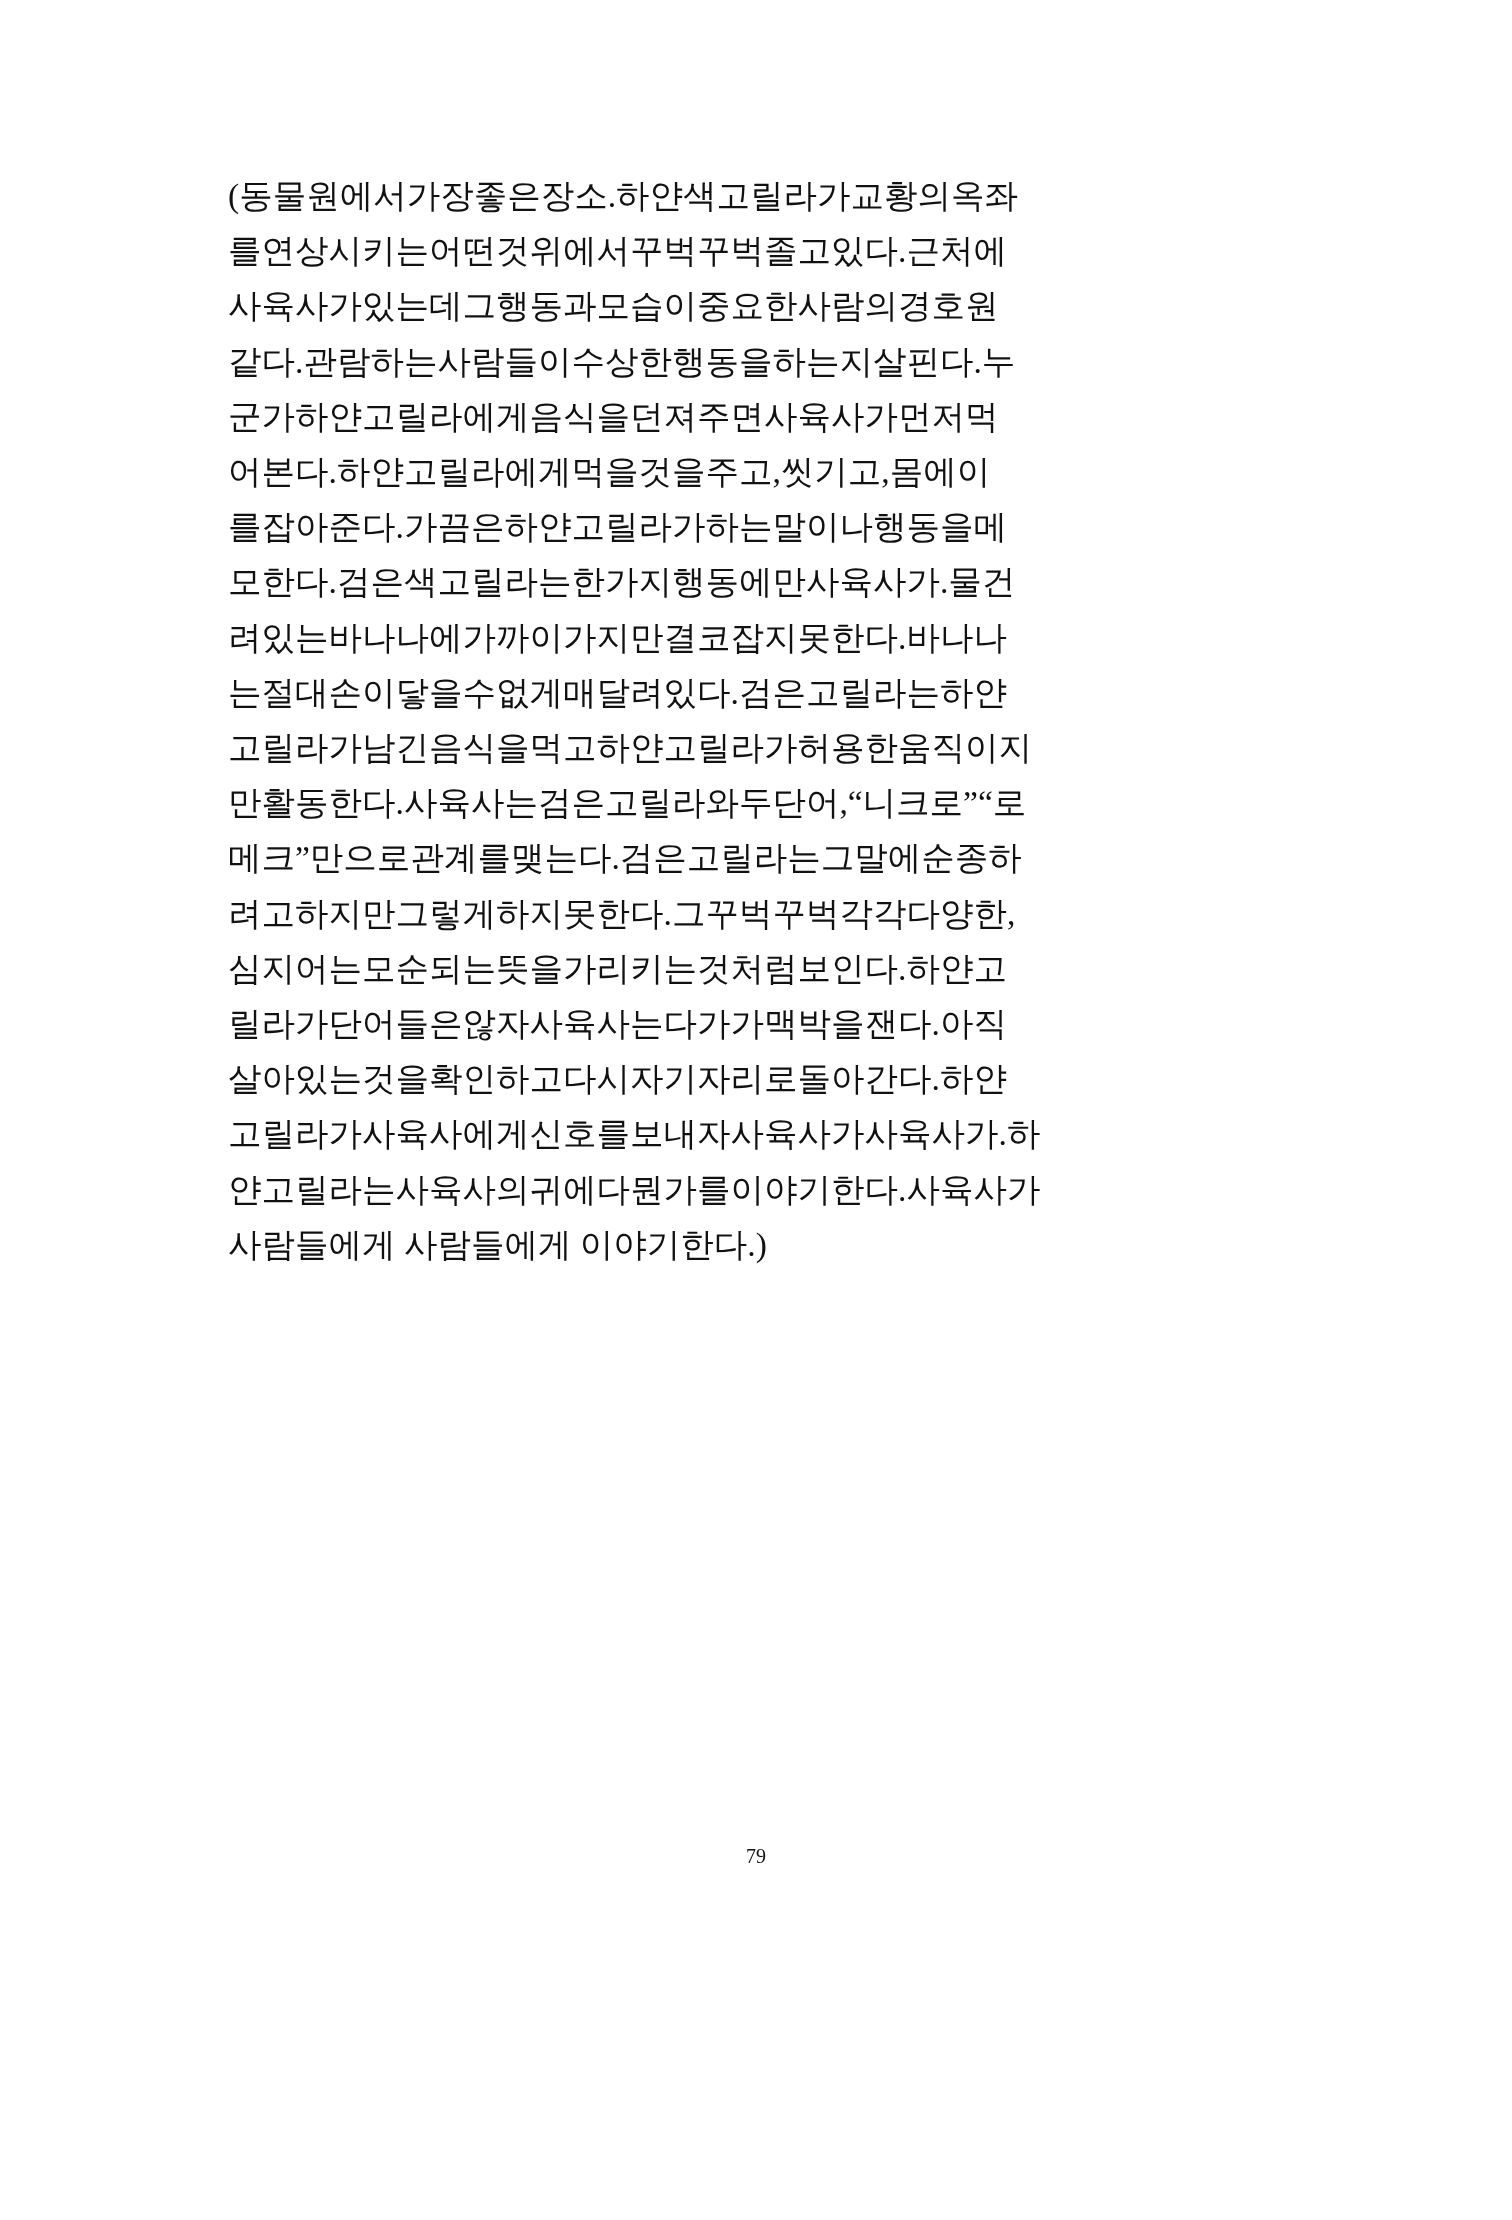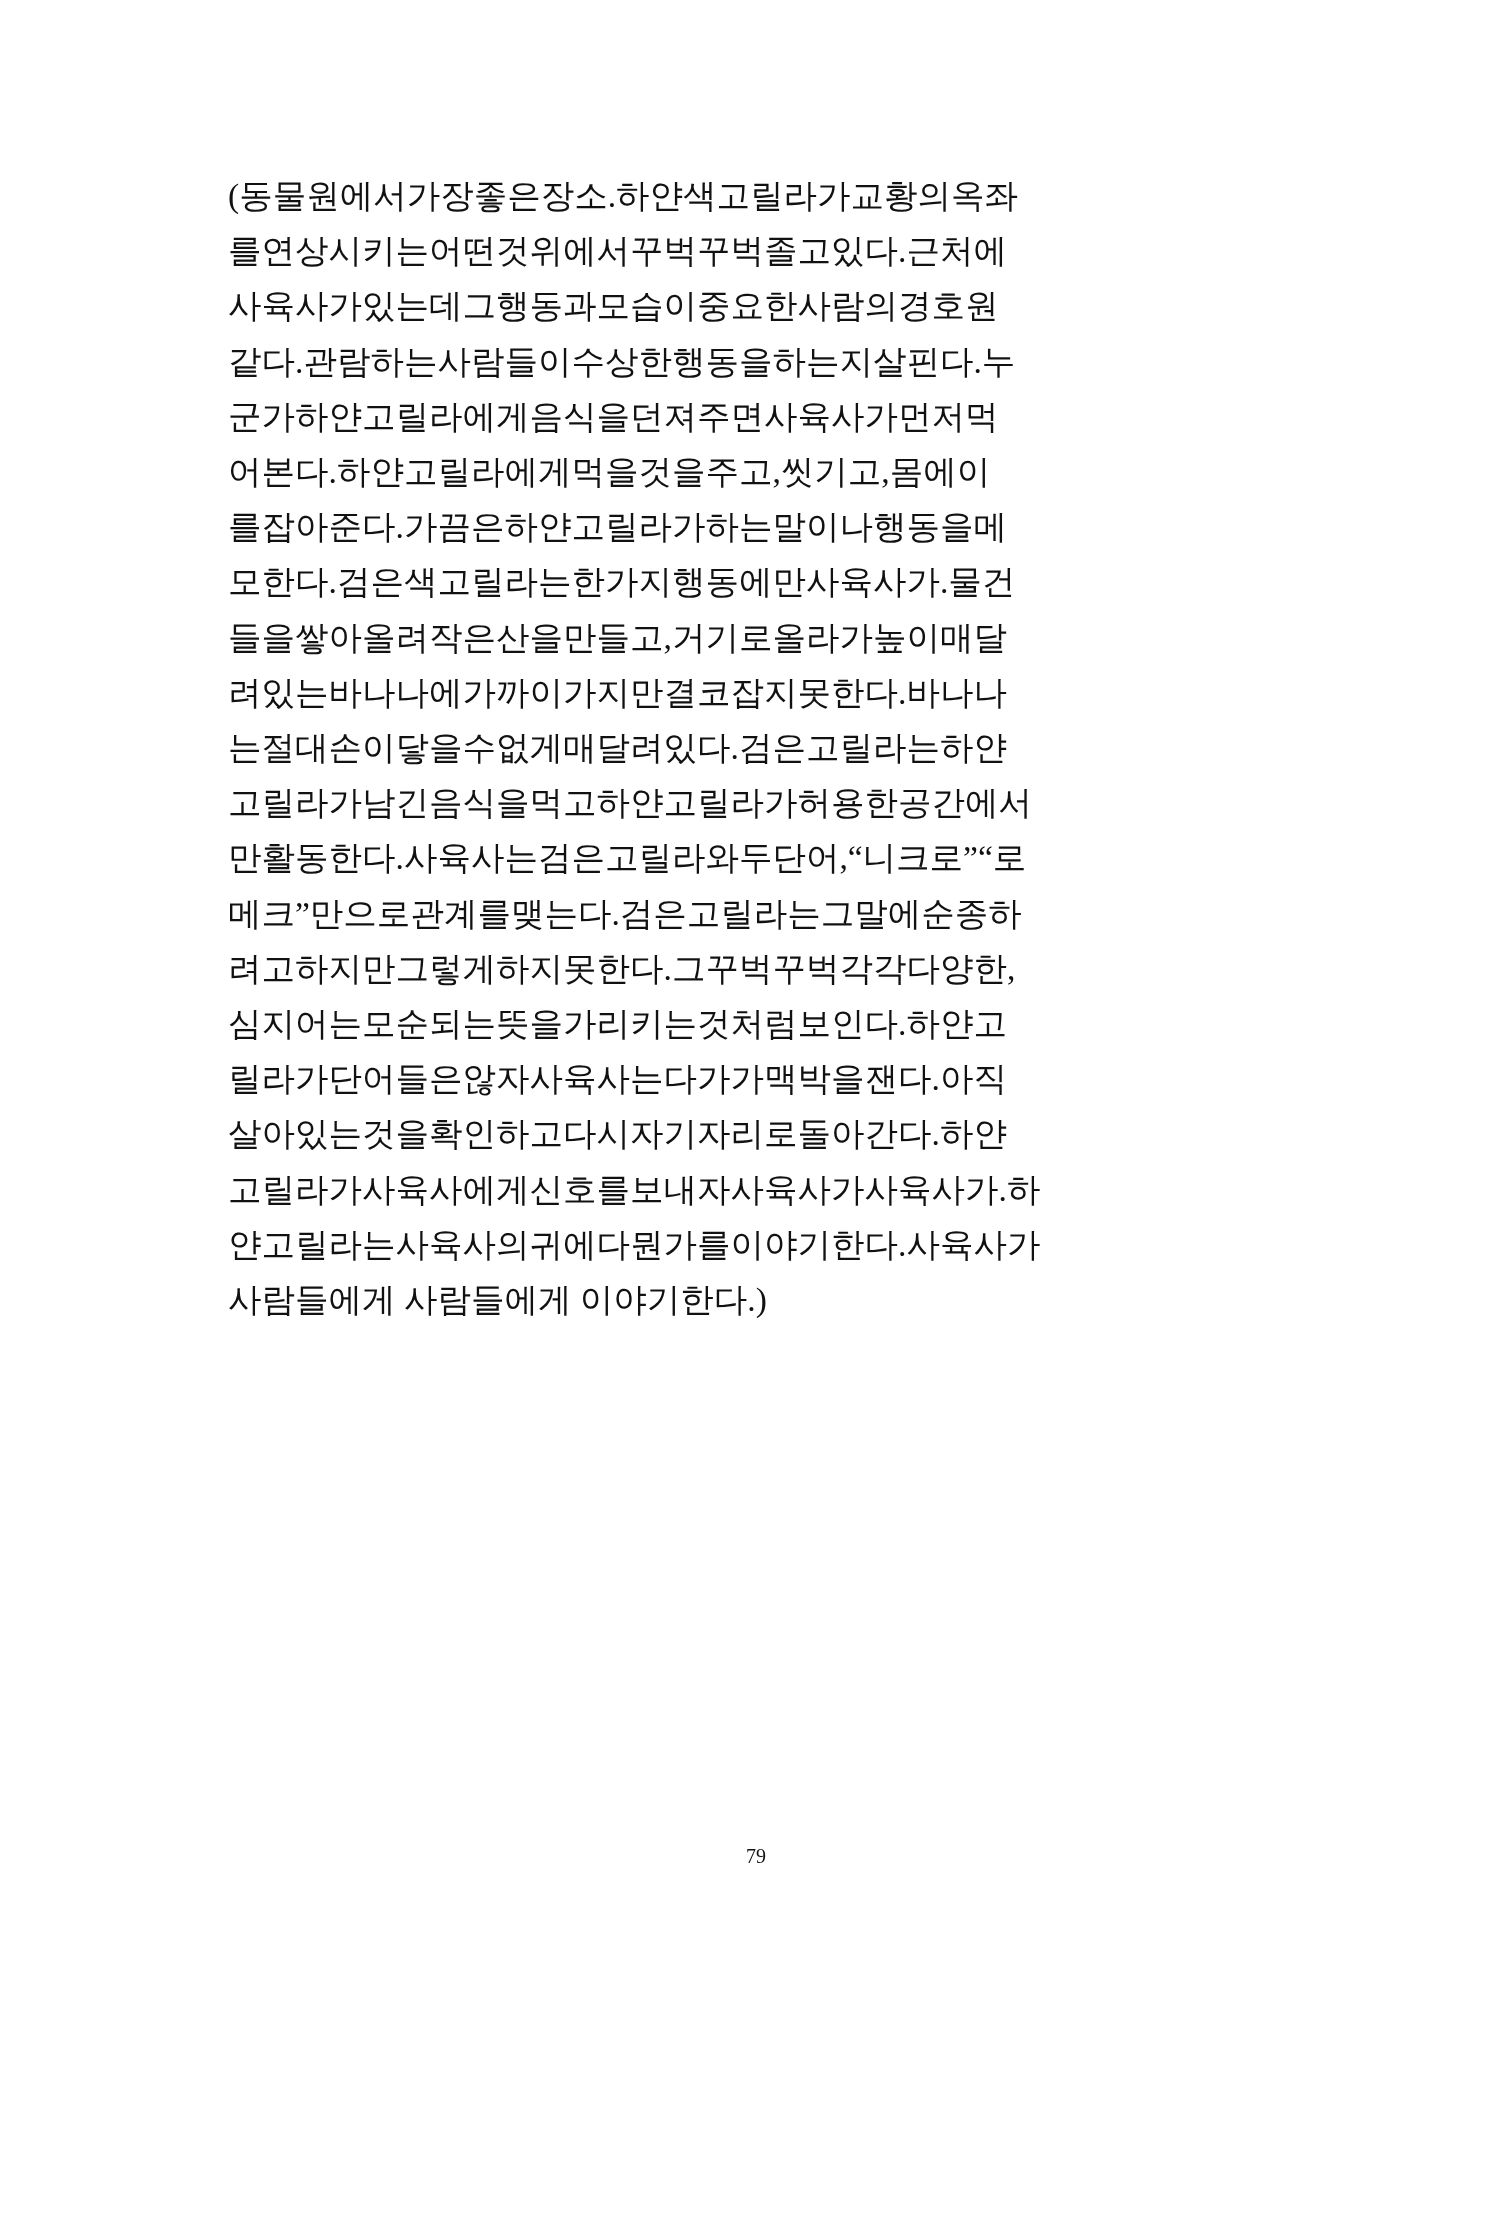--- a/index.html
+++ b/index.html
@@ -139,32 +139,20 @@
         <span class="w">모한다.</span>
         <span class="w">검은색</span>
         <span class="w">고릴라는</span>
         <span class="w">한</span>
         <span class="w">가지</span>
         <span class="w">행동에만</span>
         <span class="w">사육사가.</span>
         <span class="w">물건</span>
       </div>
       <div class="line just">
-        <span class="w">들을</span>
-        <span class="w">쌓아</span>
-        <span class="w">올려</span>
-        <span class="w">작은</span>
-        <span class="w">산을</span>
-        <span class="w">만들고,</span>
-        <span class="w">거기로</span>
-        <span class="w">올라가</span>
-        <span class="w">높이</span>
-        <span class="w">매달</span>
-      </div>
-      <div class="line just">
         <span class="w">려</span>
         <span class="w">있는</span>
         <span class="w">바나나에</span>
         <span class="w">가까이</span>
         <span class="w">가지만</span>
         <span class="w">결코</span>
         <span class="w">잡지</span>
         <span class="w">못한다.</span>
         <span class="w">바나나</span>
       </div>
@@ -182,21 +170,21 @@
         <span class="w">하얀</span>
       </div>
       <div class="line just">
         <span class="w">고릴라가</span>
         <span class="w">남긴</span>
         <span class="w">음식을</span>
         <span class="w">먹고</span>
         <span class="w">하얀</span>
         <span class="w">고릴라가</span>
         <span class="w">허용한</span>
-        <span class="w">공간에서</span>
+        <span class="w">움직이지</span>
       </div>
       <div class="line just">
         <span class="w">만</span>
         <span class="w">활동한다.</span>
         <span class="w">사육사는</span>
         <span class="w">검은</span>
         <span class="w">고릴라와</span>
         <span class="w">두</span>
         <span class="w">단어,</span>
         <span class="w">“니크로”</span>

